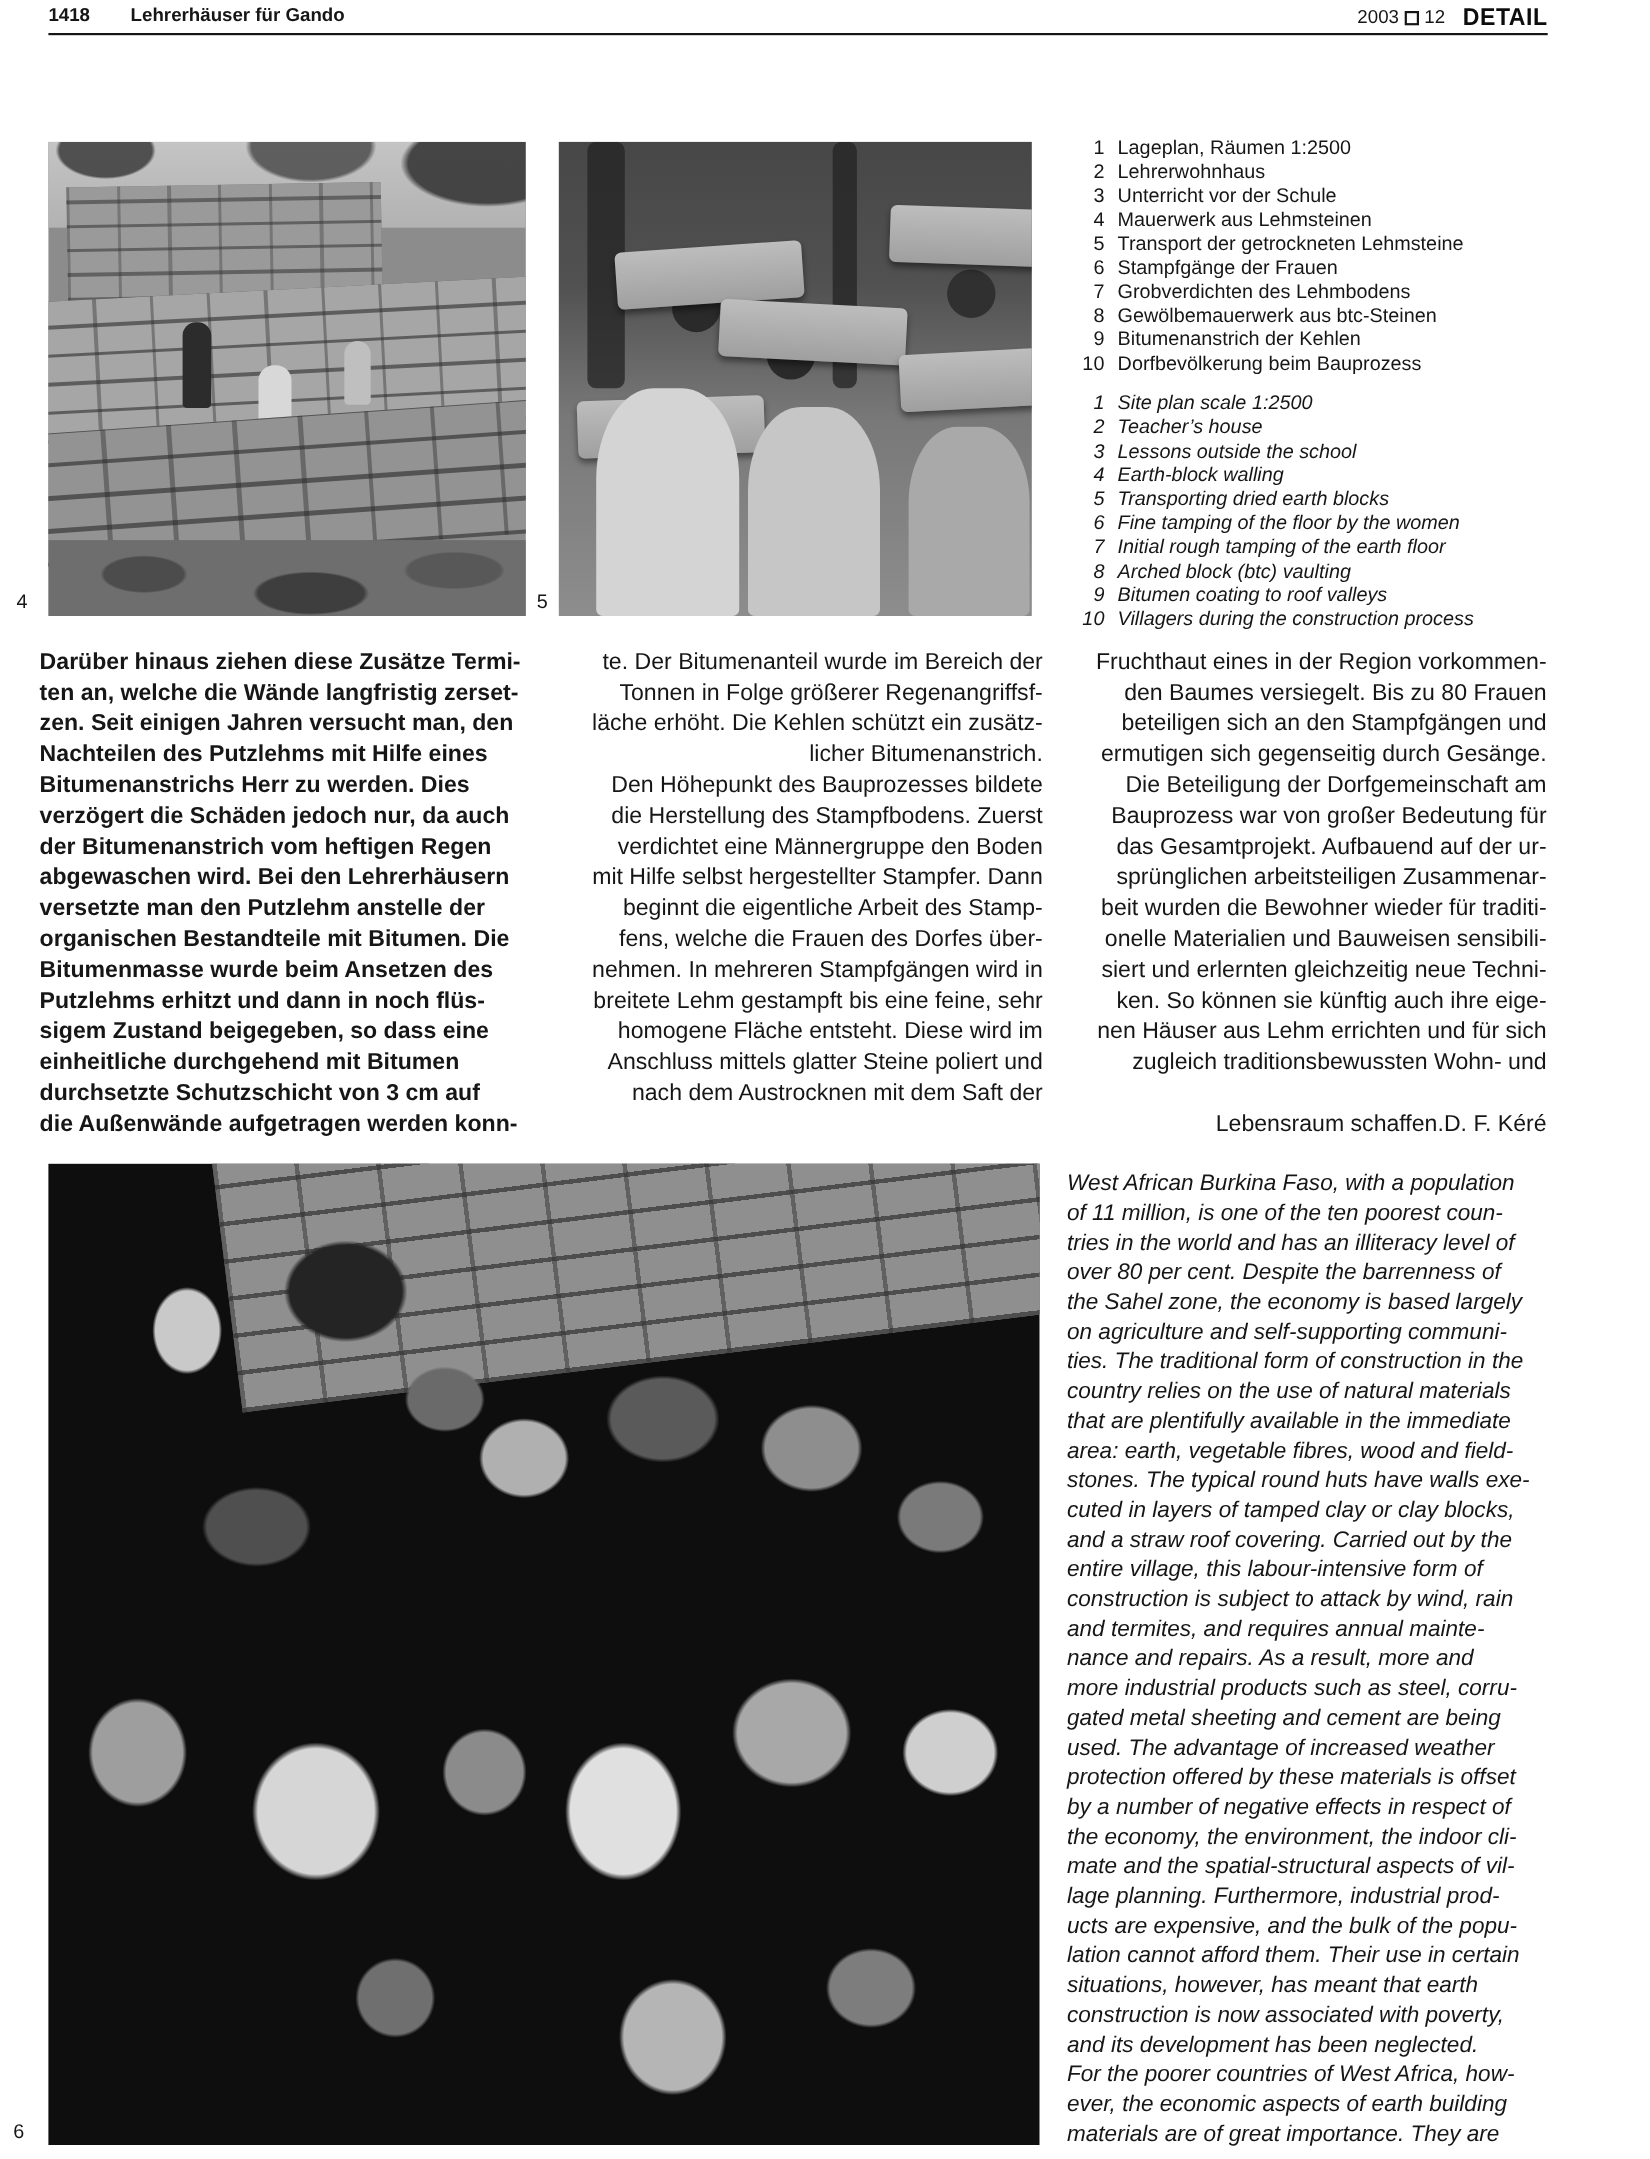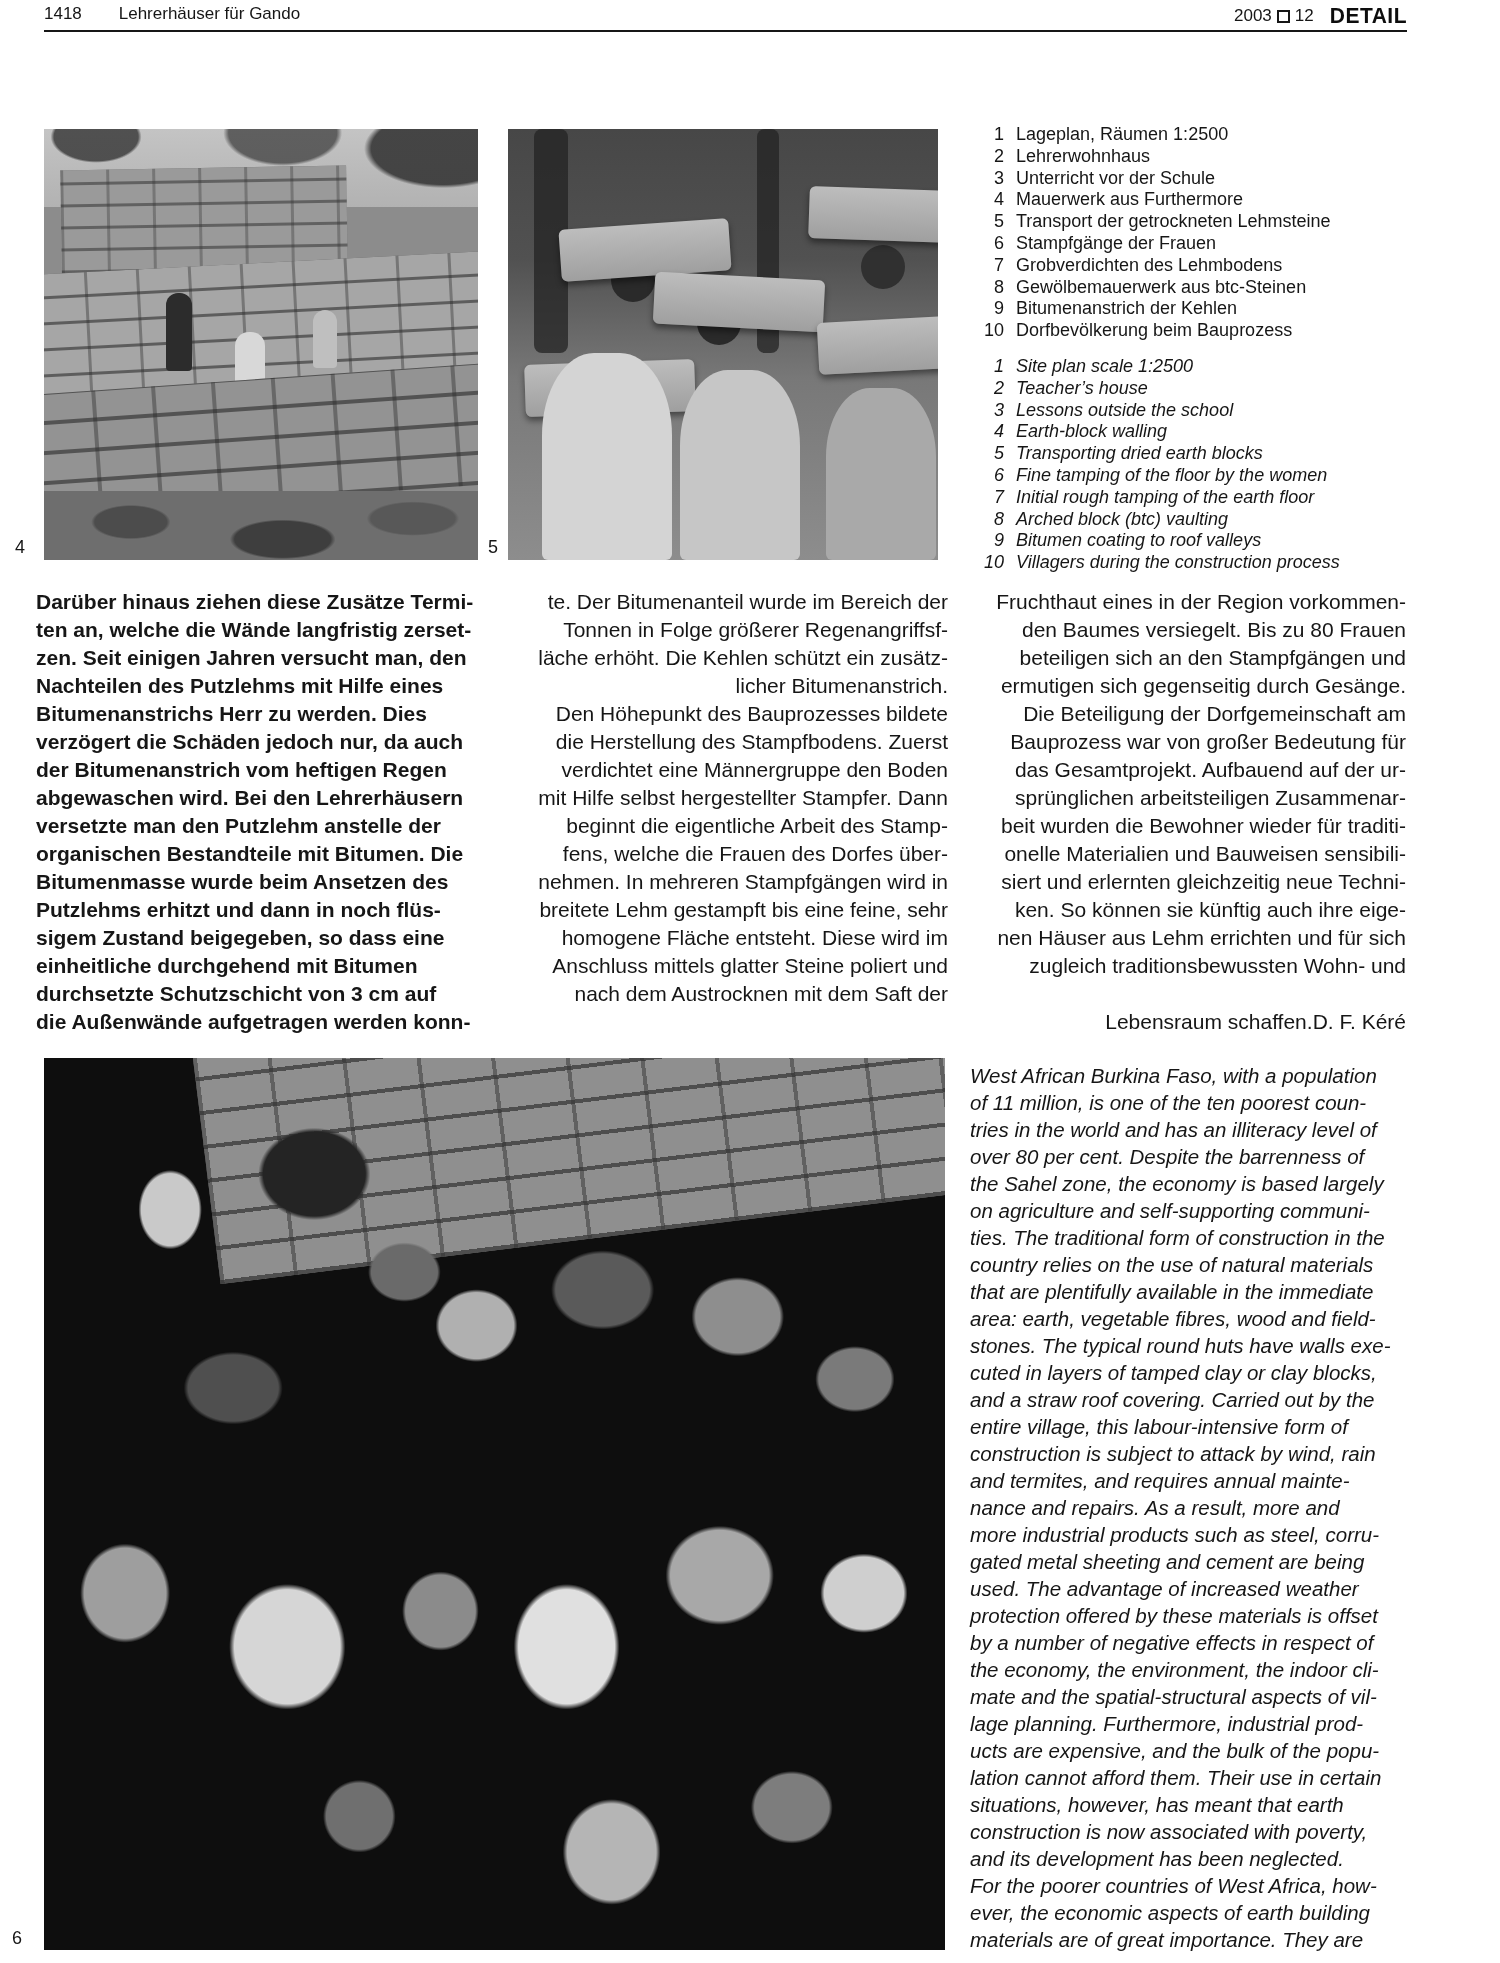--- a/index.html
+++ b/index.html
@@ -3,21 +3,21 @@
 <meta charset="utf-8">
 <style>
   html,body{margin:0;padding:0;background:#e8e8e8;}
   .page{
     position:relative; width:1500px; height:1963px; background:#ffffff;
     font-family:"Liberation Sans", sans-serif; color:#161616; overflow:hidden;
     margin:0 auto;
   }
   
   .hdr{position:absolute; top:4px; left:44px; right:93px; height:24px; font-size:17px;}
-  .hdr-left{position:absolute; left:0; top:0;}
+  .hdr-left{position:absolute; left:0; top:0;font-weight:bold;}
   .hdr-left .pgnum{display:inline-block; min-width:52px;}
   .hdr-left .title{display:inline-block; margin-left:18px;}
   .hdr-right{position:absolute; right:0; top:0; display:flex; align-items:center;}
   .issue-box{display:inline-block; width:13px; height:13px; border:2px solid #161616; margin:0 5px; box-sizing:border-box;}
   .logo{font-weight:bold; font-size:21px; letter-spacing:.5px; margin-left:16px; transform:scaleY(1.05); color:#0d0d0d;}
   .hdr-rule{position:absolute; top:30px; left:44px; width:1363px; height:2px; background:#161616;}
 
   
   .photo{position:absolute; overflow:hidden; background:#8c8c8c;}
   .fig-label{position:absolute; font-size:18px; color:#161616;}
@@ -165,21 +165,21 @@
         <span class="ltxt">Lehrerwohnhaus</span>
       </div>
 
       <div class="lrow">
         <span class="lnum">3</span>
         <span class="ltxt">Unterricht vor der Schule</span>
       </div>
 
       <div class="lrow">
         <span class="lnum">4</span>
-        <span class="ltxt">Mauerwerk aus Furthermore</span>
+        <span class="ltxt">Mauerwerk aus Lehmsteinen</span>
       </div>
 
       <div class="lrow">
         <span class="lnum">5</span>
         <span class="ltxt">Transport der getrockneten Lehmsteine</span>
       </div>
 
       <div class="lrow">
         <span class="lnum">6</span>
         <span class="ltxt">Stampfgänge der Frauen</span>

